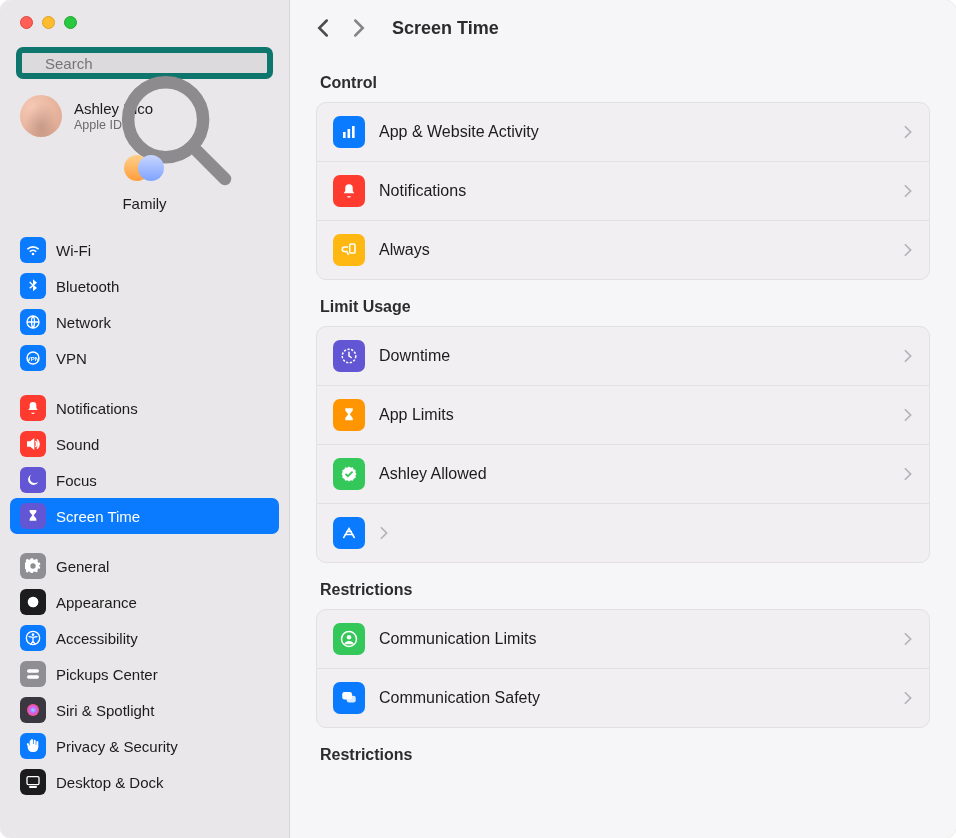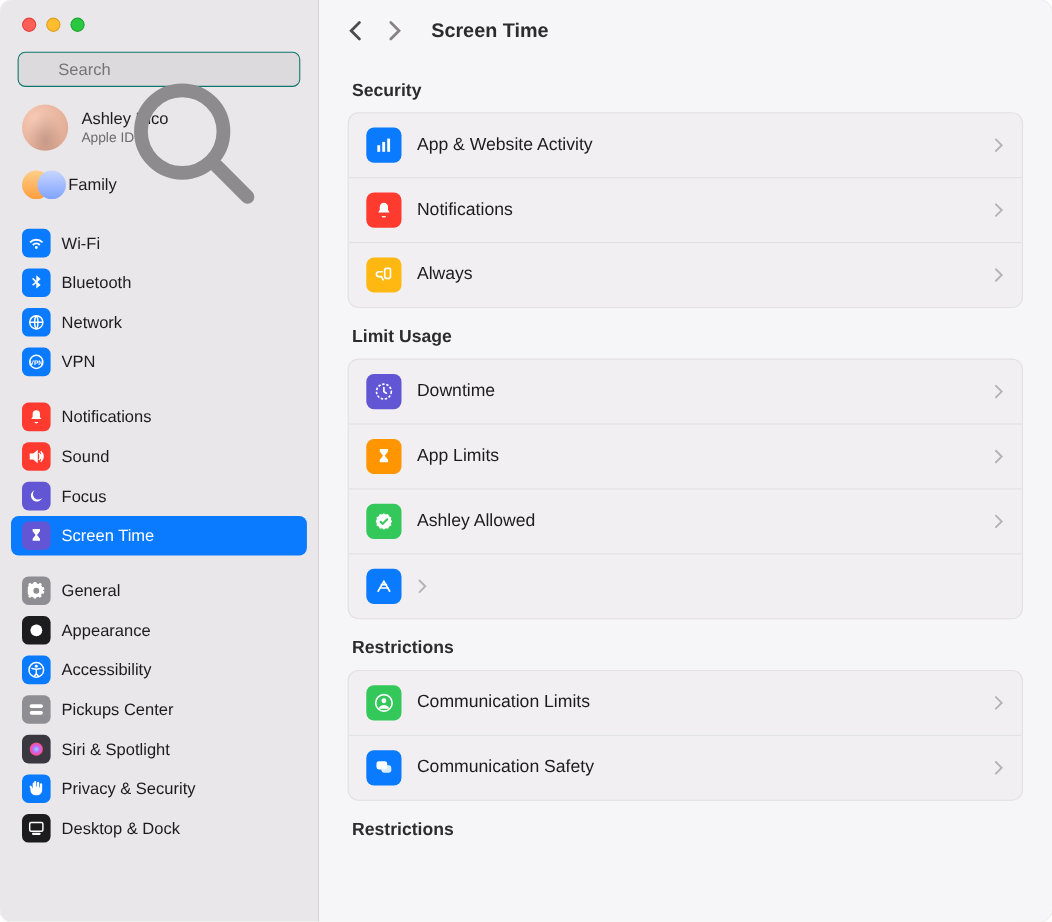--- a/index.html
+++ b/index.html
@@ -38,22 +38,22 @@
   .green { background:#28c840; border:0.5px solid #1fa62f;}
   .search-wrap {
     margin: 8px 16px 12px 16px;
     position: relative;
   }
   .search {
     width: 100%;
     height: 32px;
     border-radius: 7px;
     background: #dcdadc;
-    border: 1px solid #0f766e;
-    padding-left: 36px;
+    border: 6px solid #0f766e;
+    padding-left: 23px;
     font-size: 15px;
     color: #7a7a7a;
     outline: none;
   }
   .search-icon {
     position: absolute;
     left: 9px; top: 7px;
     width: 17px; height: 17px;
     color: #8e8b8e;
   }
@@ -68,23 +68,24 @@
     background: radial-gradient(circle at 30% 30%, #f7c9b5, #dba38b);
     position:relative; overflow:hidden; flex-shrink:0;
   }
   .avatar::after{
     content:""; position:absolute; inset:0;
     background: radial-gradient(ellipse at 50% 75%, rgba(0,0,0,0.15), transparent 55%);
   }
   .acct-text .name { font-size:15px; font-weight:500; color:#1c1c1c;}
   .acct-text .sub  { font-size:12.5px; color:#6b6b6b; margin-top:1px;}
   .family {
-    display:flex; align-items:center; 
+    display:flex; align-items:center; gap:12px;
     padding: 6px 10px; border-radius:8px; margin-bottom:14px;
     cursor:default;
+    flex-direction:column;
   }
   .fam-icon {
     width:42px; height:30px; position:relative; flex-shrink:0;
   }
   .fam-icon .c { position:absolute; width:26px; height:26px; border-radius:50%; top:2px;}
   .fam-icon .c1 { left:0; background:linear-gradient(#ffcf8a,#ff9e3d);}
   .fam-icon .c2 { left:14px; background:linear-gradient(#c8d6ff,#7fa3ff);}
   .fam-txt { font-size:15px; color:#1c1c1c; }
   .group { margin: 4px 0 14px 0; }
   .item {
@@ -408,21 +409,21 @@
         </div>
       <div class="navbtn">
           <svg>
             <use href="#i-chevr"></use>
           </svg>
         </div>
       <div class="title">Screen Time</div>
     </div>
     <div class="content">
 
-      <div class="section-hdr first">Security</div>
+      <div class="section-hdr first">Control</div>
       <div class="card" id="card-activity">
           <div class="row">
             <div class="row-icon" style="background: rgb(10, 122, 255);">
               <svg>
                 <use href="#i-barchart"></use>
               </svg>
             </div>
             <div class="row-label">App &amp; Website Activity</div>
             <div class="chev"><svg>
                 <use href="#i-chevr"></use>

